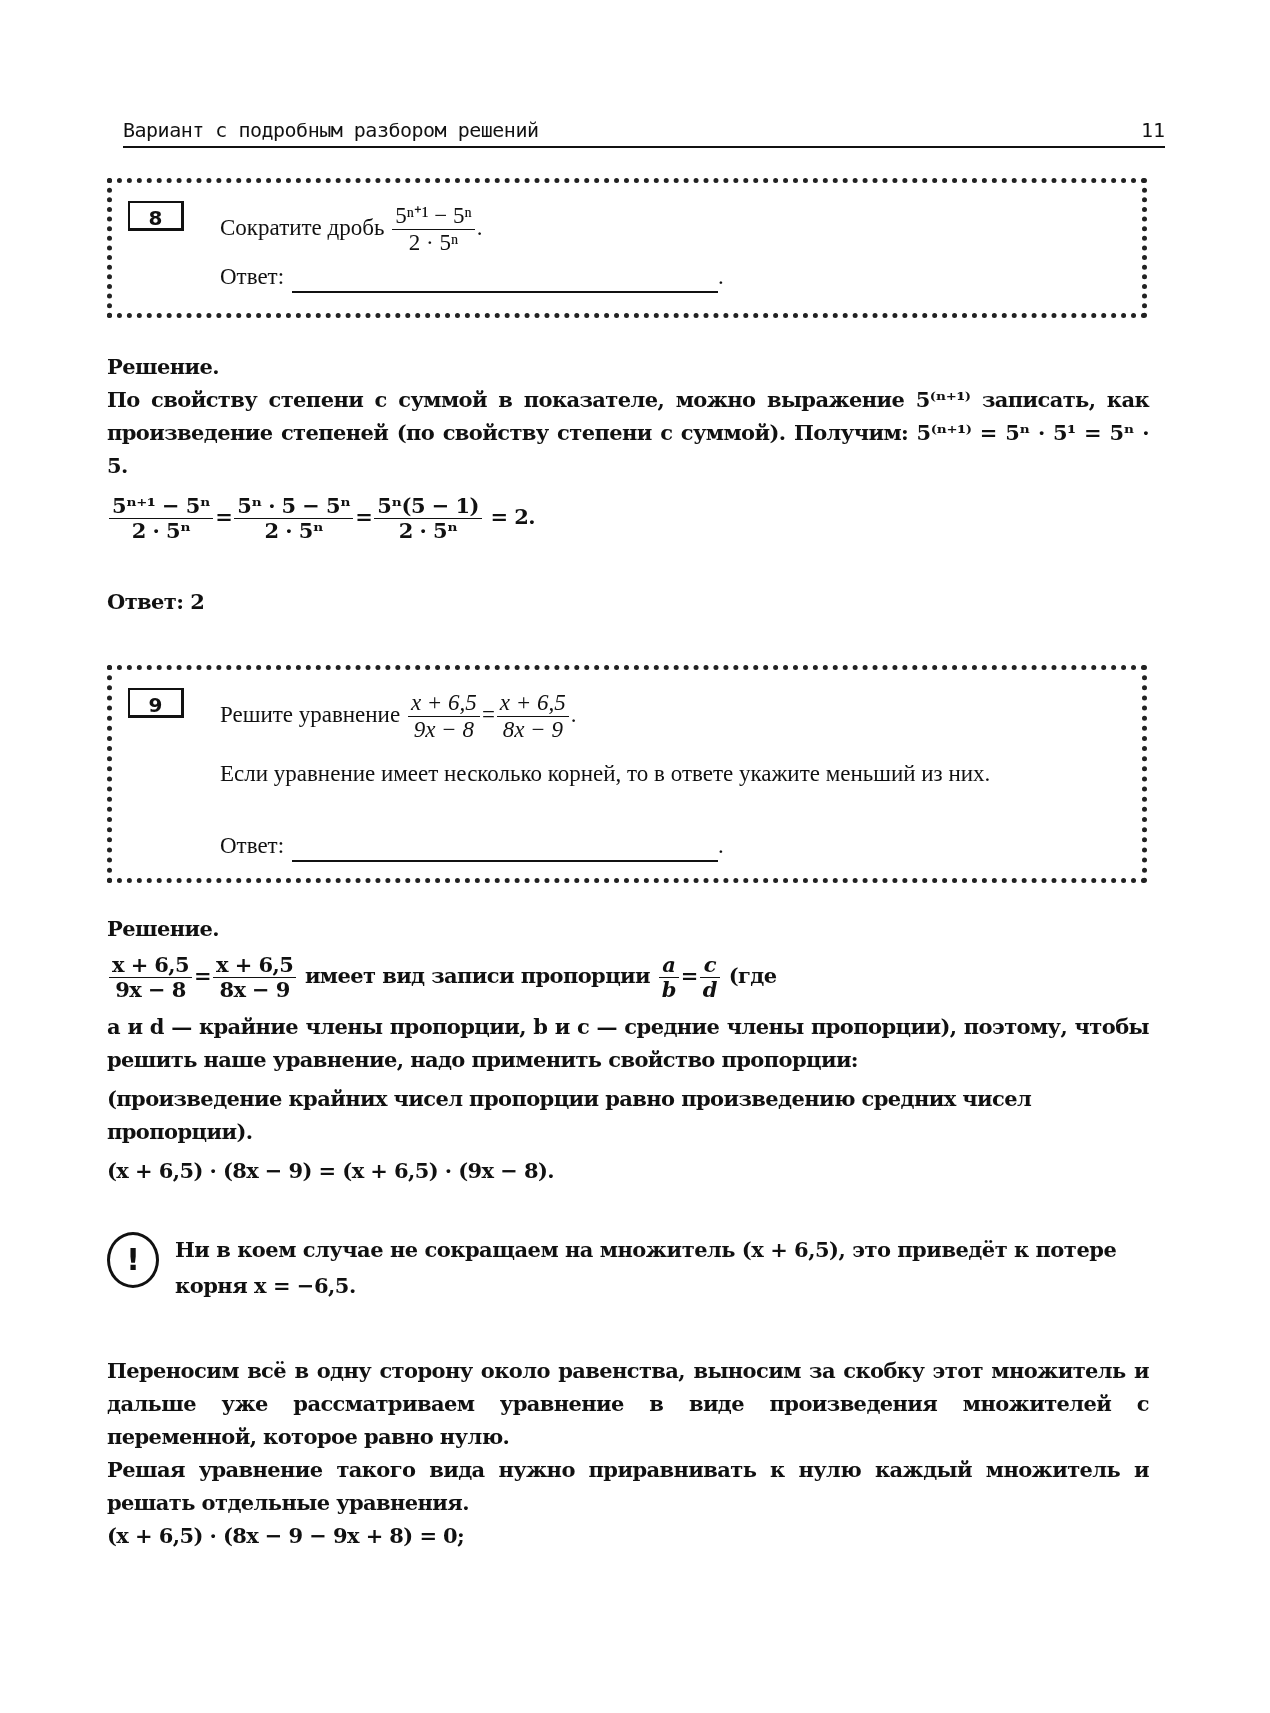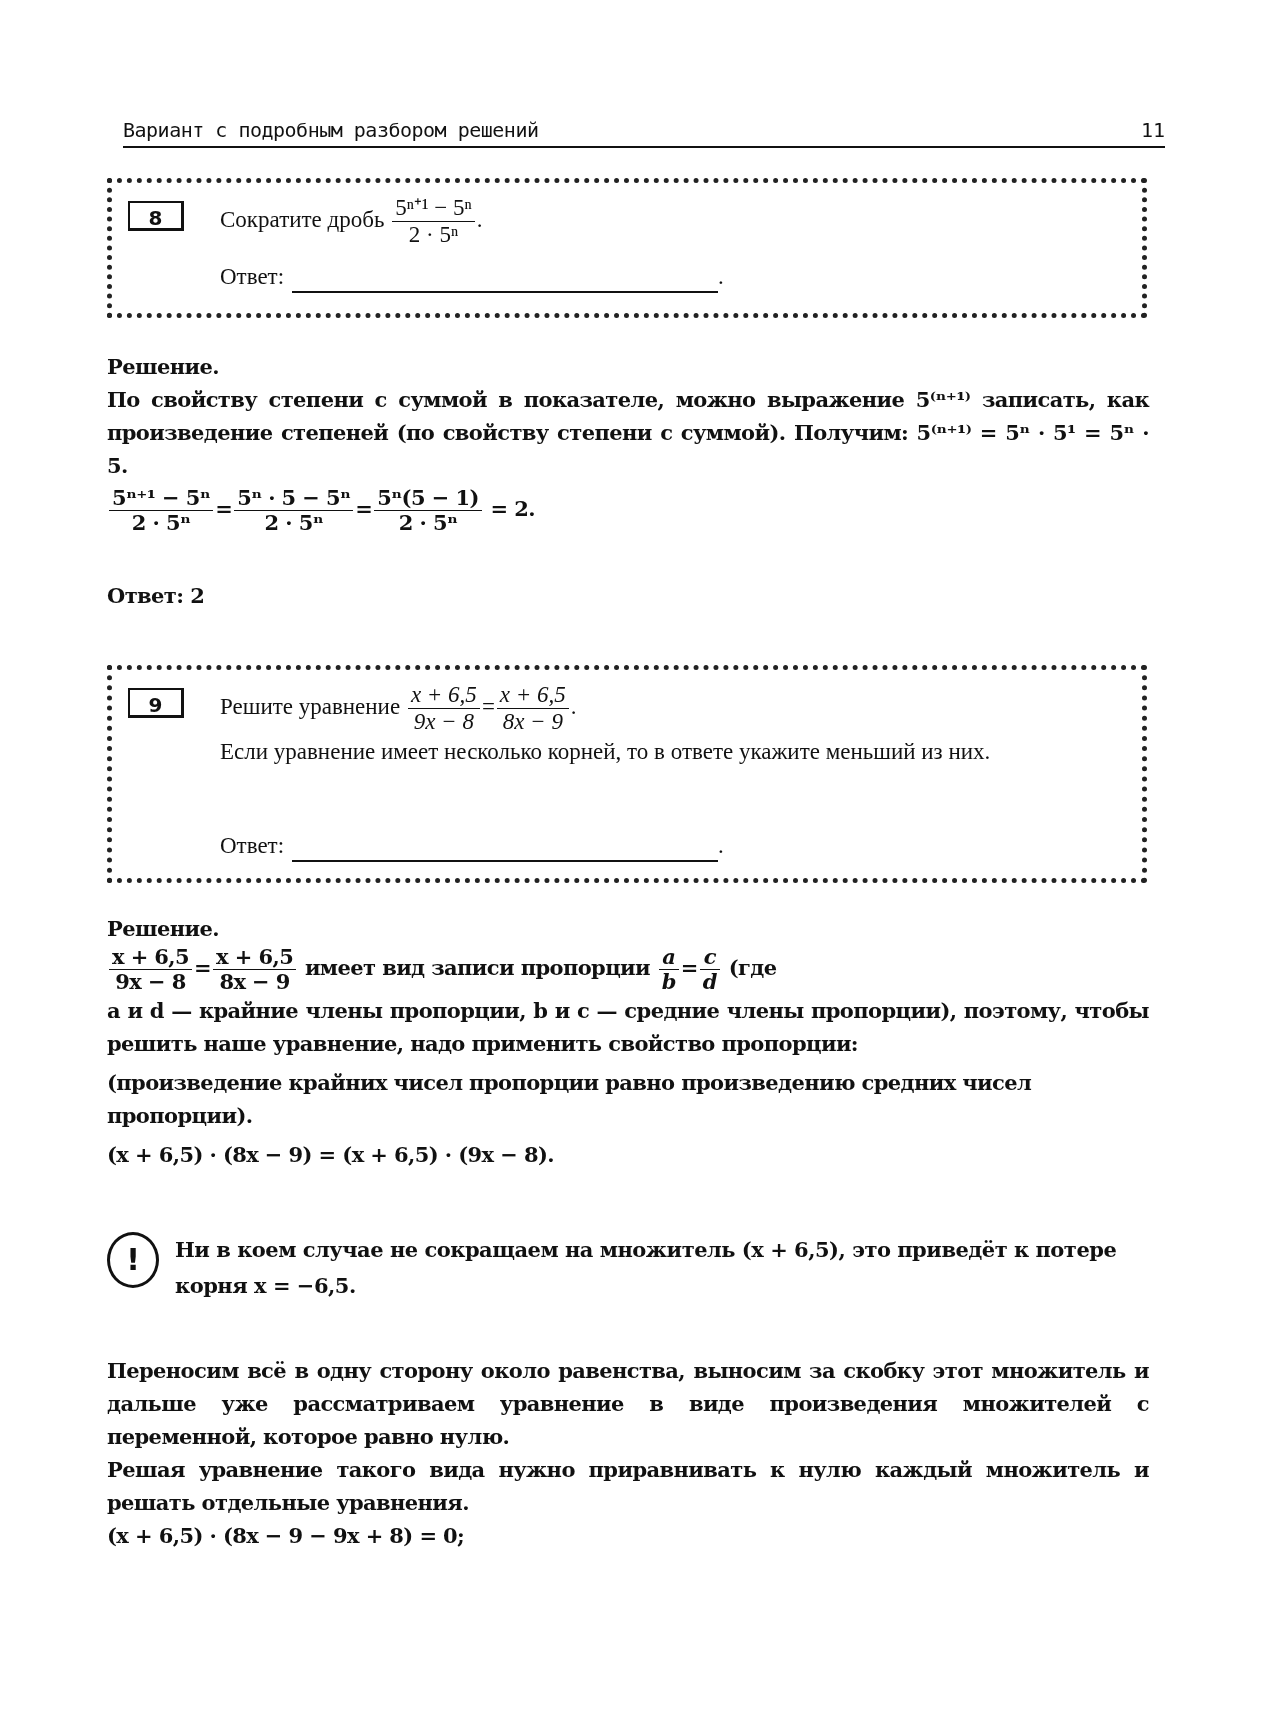--- a/index.html
+++ b/index.html
@@ -5,21 +5,21 @@
   html,body{margin:0;padding:0;background:#fff;}
   body{width:1270px;height:1713px;position:relative;font-family:"DejaVu Serif","Liberation Serif",serif;color:#111;overflow:hidden;}
   .page{position:absolute;left:107px;top:0;width:1042px;}
   .header{position:absolute;top:118px;left:16px;width:1042px;height:28px;border-bottom:2px solid #111;}
   .header .title{position:absolute;left:0;top:0;font-family:"DejaVu Sans Mono","Liberation Mono",monospace;font-size:20px;letter-spacing:-0.5px;}
   .header .pnum{position:absolute;right:0;top:0;font-family:"DejaVu Sans Mono","Liberation Mono",monospace;font-size:20px;}
   .task{position:absolute;left:0;width:1040px;border:5px dotted #222;box-sizing:border-box;}
   .task .num{position:absolute;left:16px;top:18px;width:56px;height:30px;border:2px solid #111;border-right-width:3px;border-bottom-width:3px;font-family:"DejaVu Sans","Liberation Sans",sans-serif;font-weight:bold;font-size:20px;text-align:center;line-height:30px;box-sizing:border-box;}
   .task .body{position:absolute;left:108px;right:20px;font-size:23px;line-height:32px;font-family:"Liberation Serif",serif;}
   .ans-line{display:inline-block;width:426px;border-bottom:2px solid #111;height:26px;vertical-align:bottom;margin-left:8px;}
-  .frac{display:inline-block;vertical-align:middle;text-align:center;margin:0 2px;}
+  .frac{display:inline-block;vertical-align:middle;text-align:center;margin:8px 2px;}
   .frac>span{display:block;line-height:1.15;padding:0 3px;}
   .frac>span.n{border-bottom:1.5px solid #111;}
   .sol{position:absolute;left:0;width:1042px;font-family:"DejaVu Serif",serif;font-size:21px;line-height:33px;font-weight:600;letter-spacing:-0.6px;}
   .sol b{font-weight:900;}
   .h{font-weight:900;font-size:21px;}
   .center{text-align:center;}
   .i{font-style:italic;}
   .note{position:absolute;left:0;width:1042px;}
   .note .excl{position:absolute;left:0;top:0;width:46px;height:50px;border:3px solid #111;border-radius:50%;font-family:"DejaVu Sans",sans-serif;font-weight:bold;font-size:30px;text-align:center;line-height:50px;}
   .note .txt{position:absolute;left:68px;right:0;top:0;font-family:"DejaVu Serif",serif;font-size:21px;line-height:36px;font-weight:600;letter-spacing:-0.5px;}
@@ -45,29 +45,29 @@
     </div>
   </div>
 
   <div class="sol" style="top:350px;">
     <div class="h">Решение.</div>
     <div style="text-align:justify;">По свойству степени с суммой в показателе, можно выражение 5⁽ⁿ⁺¹⁾ записать, как произведение степеней (по свойству степени с суммой). Получим: 5⁽ⁿ⁺¹⁾ = 5ⁿ · 5¹ = 5ⁿ · 5.</div>
     <div style="margin-top:4px;font-weight:900;">
       <span class="frac"><span class="n">5ⁿ⁺¹ − 5ⁿ</span><span>2 · 5ⁿ</span></span>=<span class="frac"><span class="n">5ⁿ · 5 − 5ⁿ</span><span>2 · 5ⁿ</span></span>=<span class="frac"><span class="n">5ⁿ(5 − 1)</span><span>2 · 5ⁿ</span></span>
       <span>= 2.</span>
     </div>
-    <div class="h" style="margin-top:44px;">Ответ: 2</div>
+    <div class="h" style="margin-top:34px;">Ответ: 2</div>
   </div>
 
   <div class="task" style="top:665px;height:218px;">
     <div class="num">9</div>
     <div class="body" style="top:12px;">
       <span>Решите уравнение</span>
       <span class="frac"><span class="n i">x + 6,5</span><span class="i">9x − 8</span></span>=<span class="frac"><span class="n i">x + 6,5</span><span class="i">8x − 9</span></span>.
-      <div style="text-align:justify;">Если уравнение имеет несколько корней, то в ответе укажите меньший из них.</div>
+      <div style="margin-top:6px;text-align:justify;">Если уравнение имеет несколько корней, то в ответе укажите меньший из них.</div>
     </div>
     <div class="body" style="top:160px;">
       <span>Ответ:</span><span class="ans-line"></span>.
     </div>
   </div>
 
   <div class="sol" style="top:912px;">
     <div class="h">Решение.</div>
     <div>
       <span class="frac"><span class="n">x + 6,5</span><span>9x − 8</span></span>=<span class="frac"><span class="n">x + 6,5</span><span>8x − 9</span></span>

